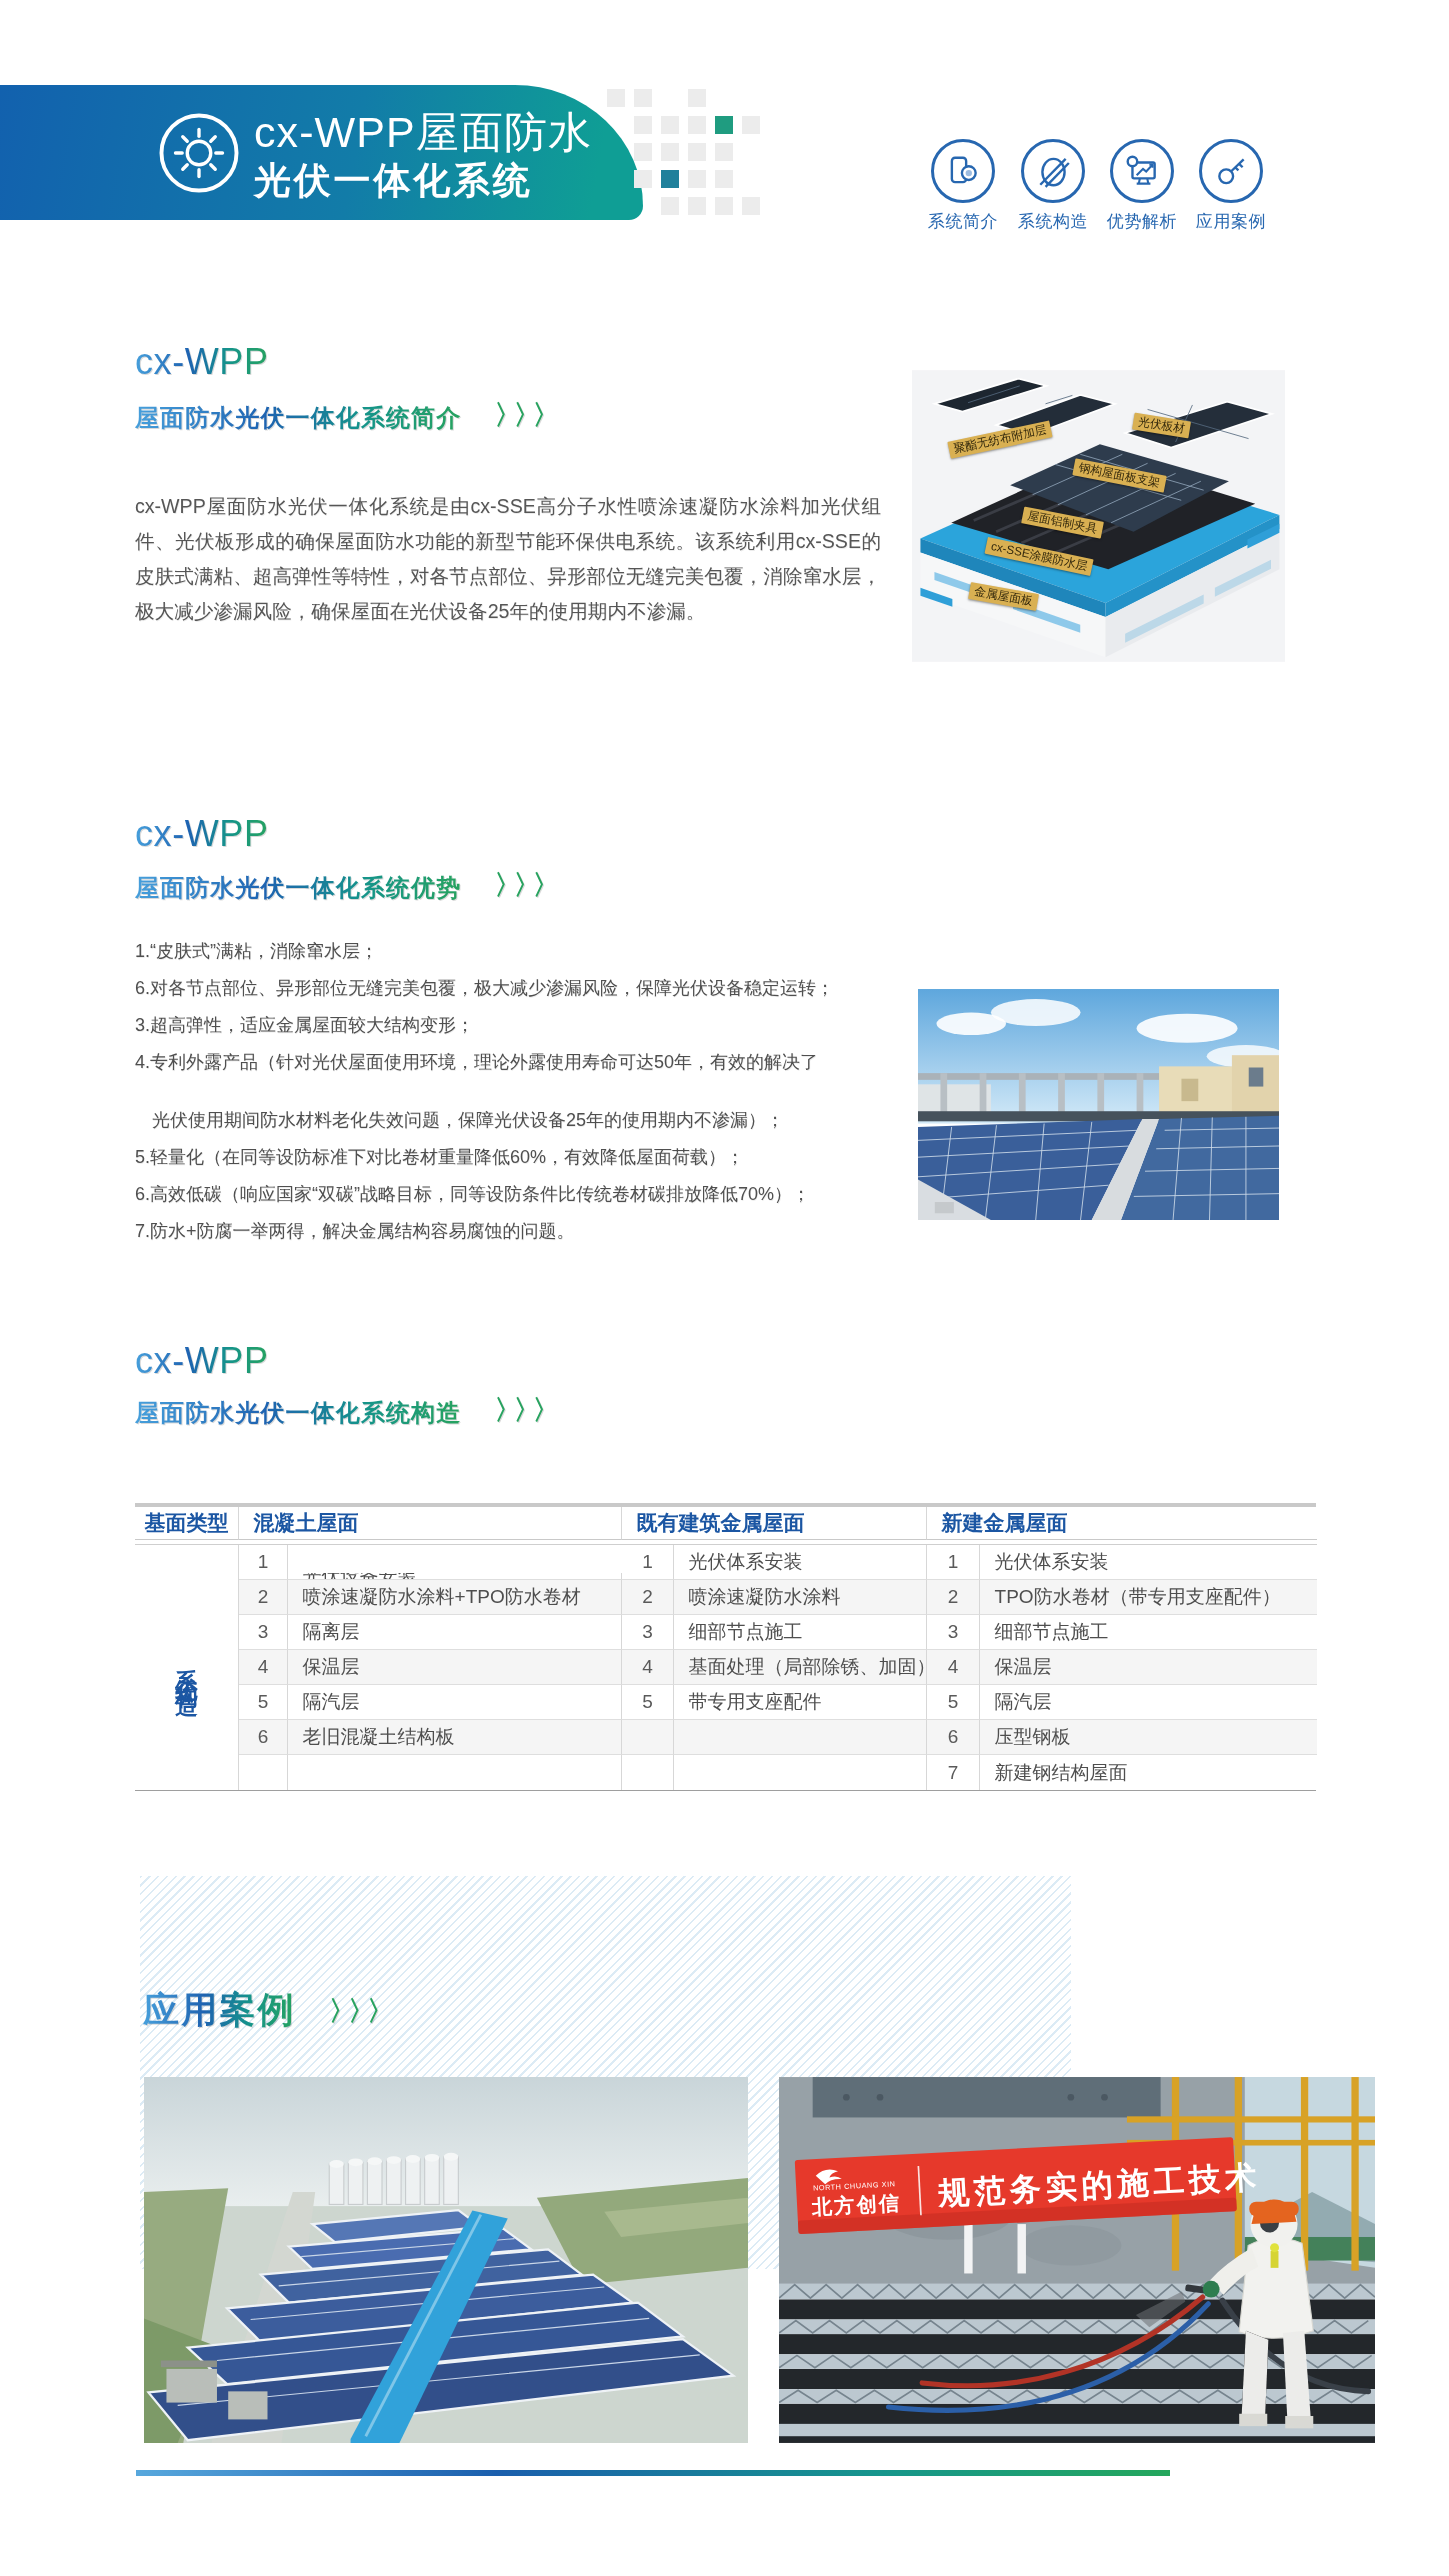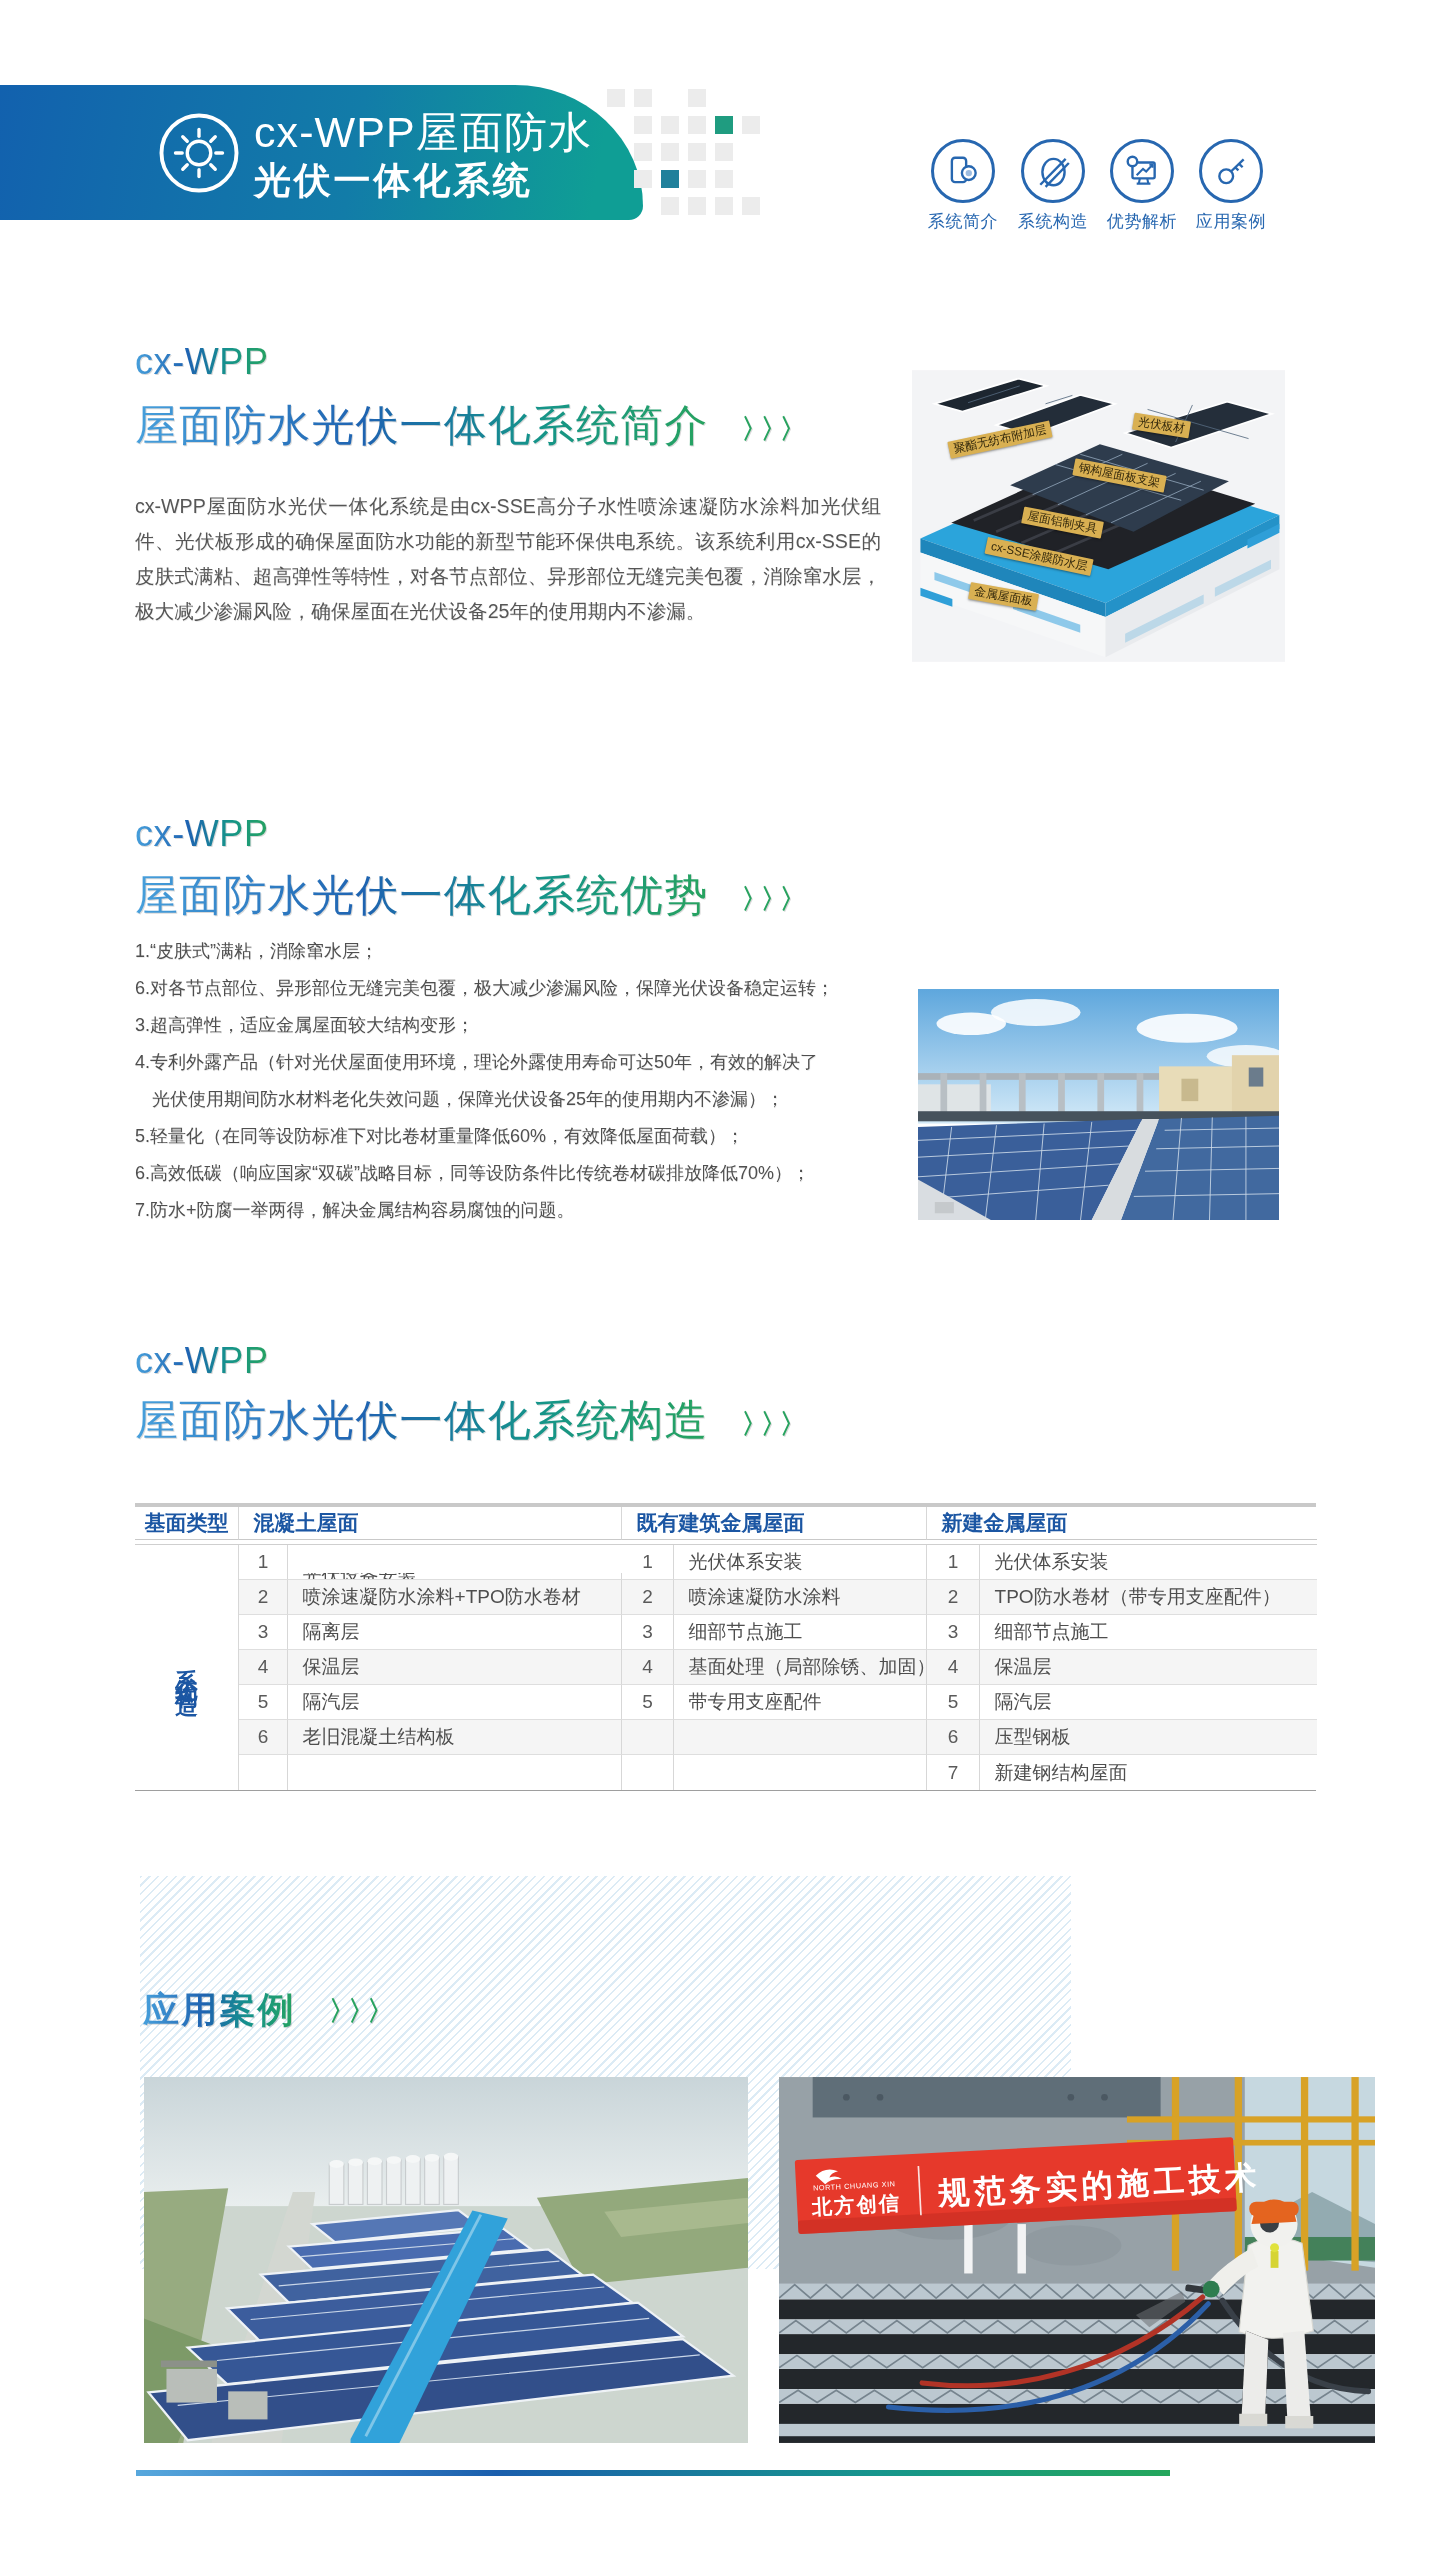--- a/index.html
+++ b/index.html
@@ -25,32 +25,32 @@
   .nav-item{width:90px;text-align:center;}
   .nav-circle{width:58px;height:58px;border:3.4px solid #2767b0;border-radius:50%;
               margin:0 auto;display:flex;align-items:center;justify-content:center;background:#fff;}
   .nav-label{margin-top:6.7px;font-size:17px;color:#2767b0;letter-spacing:0.6px;}
 
   
   .grad{background:linear-gradient(92deg,#47a0dc 0%,#1e63b1 40%,#15948a 70%,#27a35f 100%);
         -webkit-background-clip:text;background-clip:text;color:transparent;
         filter:drop-shadow(1.1px 1.7px 0.6px rgba(80,80,80,.22));}
   .sec-brand{font-size:36px;font-weight:400;letter-spacing:0.6px;}
-  .sec-title{font-size:43px;font-weight:400;letter-spacing:1.1px;display:inline-block;}
+  .sec-title{font-size:24px;font-weight:700;letter-spacing:1.1px;display:inline-block;}
   .arrows{font-size:27px;font-weight:700;color:#27a35f;letter-spacing:-7.9px;margin-left:33px;
           display:inline-block;vertical-align:2.2px;filter:drop-shadow(1.1px 1.7px 0.6px rgba(80,80,80,.22));}
 
   
   .intro-body{left:135px;top:489px;width:746px;font-size:19.6px;line-height:35px;color:#565656;
               text-align:justify;text-shadow:0.6px 0.6px 0 rgba(0,0,0,0.08);}
 
   
   .adv-list{left:135px;top:933px;width:831px;font-size:18px;color:#4f4f4f;text-shadow:0.6px 0.6px 0 rgba(0,0,0,0.08);}
   .adv-line{line-height:37px;white-space:nowrap;}
-  .adv-indent{padding-left:17px;}
+  .adv-indent{padding-left:17px;margin-top:21px;}
 
   
   .tbl{left:135px;top:1503px;width:1181px;display:grid;
        grid-template-columns:104px 49px 334px 52px 253px 53px 337px;
        grid-template-rows:33px 5px repeat(7,35px);
        border-top:4.5px solid #c9c9c9;border-bottom:1.7px solid #9e9e9e;}
   .tbl div{box-sizing:border-box;}
   .th{display:flex;align-items:center;font-size:21px;font-weight:700;color:#1b56a3;
       border-bottom:1.1px solid #c9c9c9;border-right:1.1px solid #d7d7d7;padding-left:14.6px;}
   .th-center{justify-content:center;padding-left:0;}

